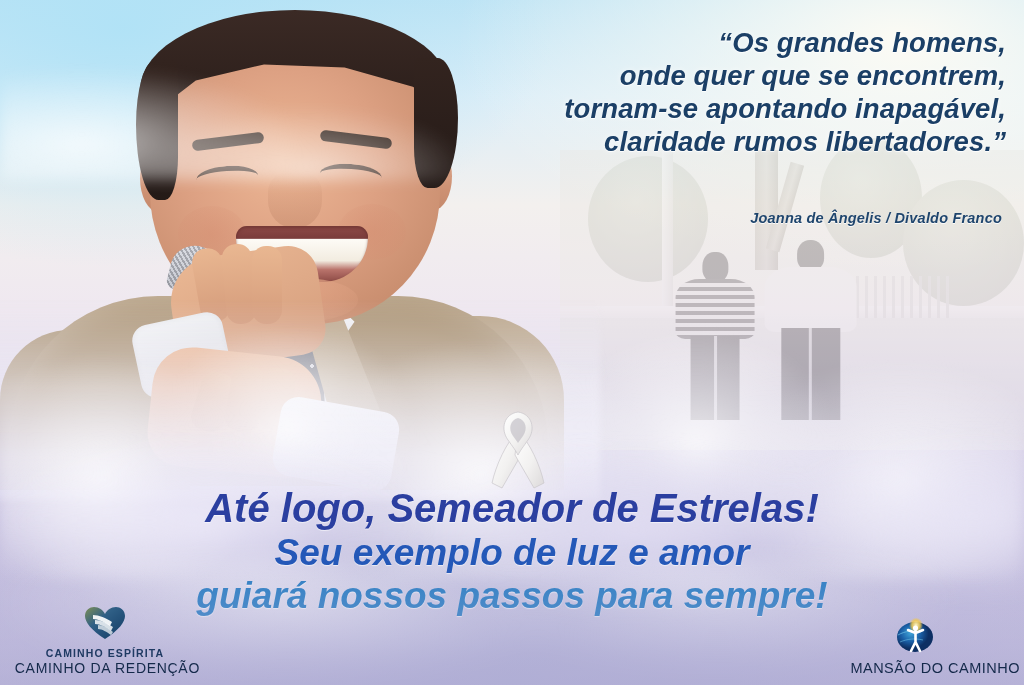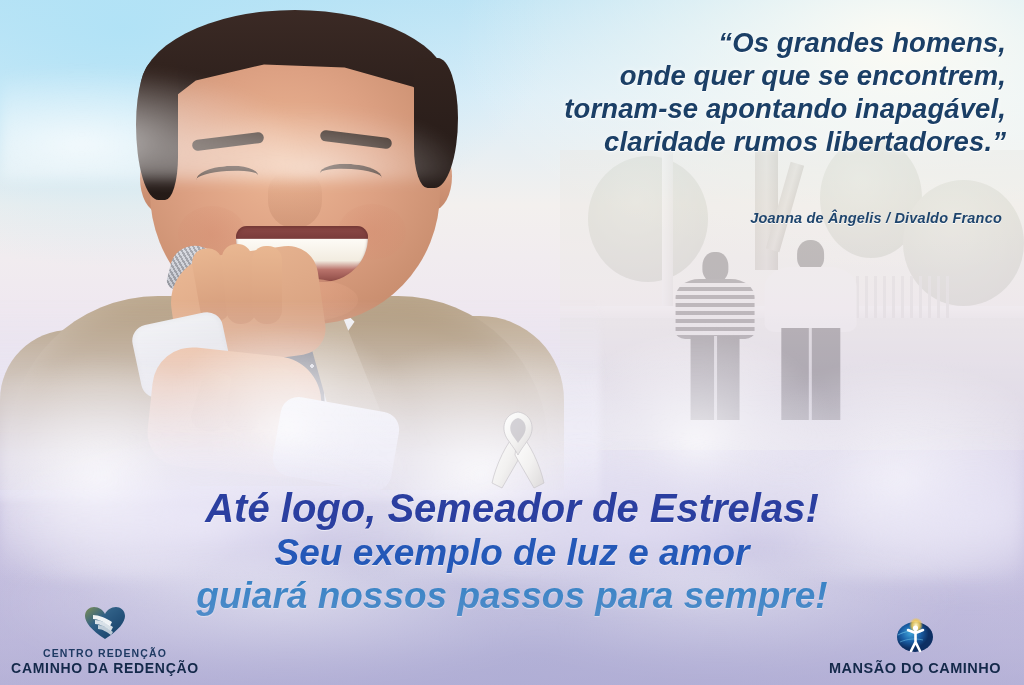--- a/index.html
+++ b/index.html
@@ -206,22 +206,22 @@
   .headline .h3 { font-size:37px; line-height:43px; color:#2e7fc4;
                   text-shadow:0 1px 1px rgba(255,255,255,.6); }
 
   
   .logo { position:absolute; bottom:8px; text-align:center; }
   .logo-left  { left:10px; width:190px; }
   .logo-right { right:4px; width:210px; }
   .logo .mark { display:block; margin:0 auto 3px; }
   .logo .l1 { display:block; font-size:10.5px; font-weight:bold; color:#1f3a63;
               letter-spacing:1.1px; line-height:13px; }
-  .logo .l2 { display:block; font-size:14px; font-weight:bold; color:#14294a;
-              letter-spacing:.7px; line-height:17px; }
+  .logo .l2 { display:block; font-size:14px; font-weight:normal; color:#14294a;
+              letter-spacing:.7px; line-height:17px;text-align:right; }
   .logo-right .l2 { font-size:14.5px; letter-spacing:.5px; }
 
   
   .haze { position:absolute; left:0; bottom:0; width:100%; height:120px; pointer-events:none;
           background:linear-gradient(180deg, rgba(186,183,219,0) 0%, rgba(181,178,216,.35) 60%, rgba(175,172,212,.55) 100%); }
 </style>
 </head>
 <body>
 
 <div id="poster">
@@ -344,21 +344,21 @@
             <stop offset="38%" stop-color="#2f5f86"></stop>
             <stop offset="100%" stop-color="#123a63"></stop>
           </linearGradient>
         </defs>
         <path d="M21 33 C7 24 1 16 1 10 C1 4 6 1 10 1 C15 1 19 4 21 8 C23 4 27 1 32 1 C36 1 41 4 41 10 C41 16 35 24 21 33 Z" fill="url(#hg)"></path>
         <path d="M9 9 C15 9 22 12 28 16 L26 20 C20 16 14 13 9 13 Z" fill="#ffffff" opacity=".92"></path>
         <path d="M11 14 C17 14 23 17 29 21 L27 25 C22 21 16 18 11 18 Z" fill="#ffffff" opacity=".82"></path>
         <path d="M14 19 C19 19 24 22 29 26 L27 29 C23 26 18 23 14 23 Z" fill="#ffffff" opacity=".7"></path>
       </svg>
     </span>
-    <span class="l1">CENTRO REDENÇÃO</span>
+    <span class="l1">CAMINHO ESPÍRITA</span>
     <span class="l2">CAMINHO DA REDENÇÃO</span>
   </div>
 
   <div class="logo logo-right">
     <span class="mark">
       <svg width="44" height="36" viewBox="0 0 44 36">
         <defs>
           <radialGradient id="gg" cx="38%" cy="38%">
             <stop offset="0%" stop-color="#3fa3d8"></stop>
             <stop offset="55%" stop-color="#1a5fa6"></stop>

